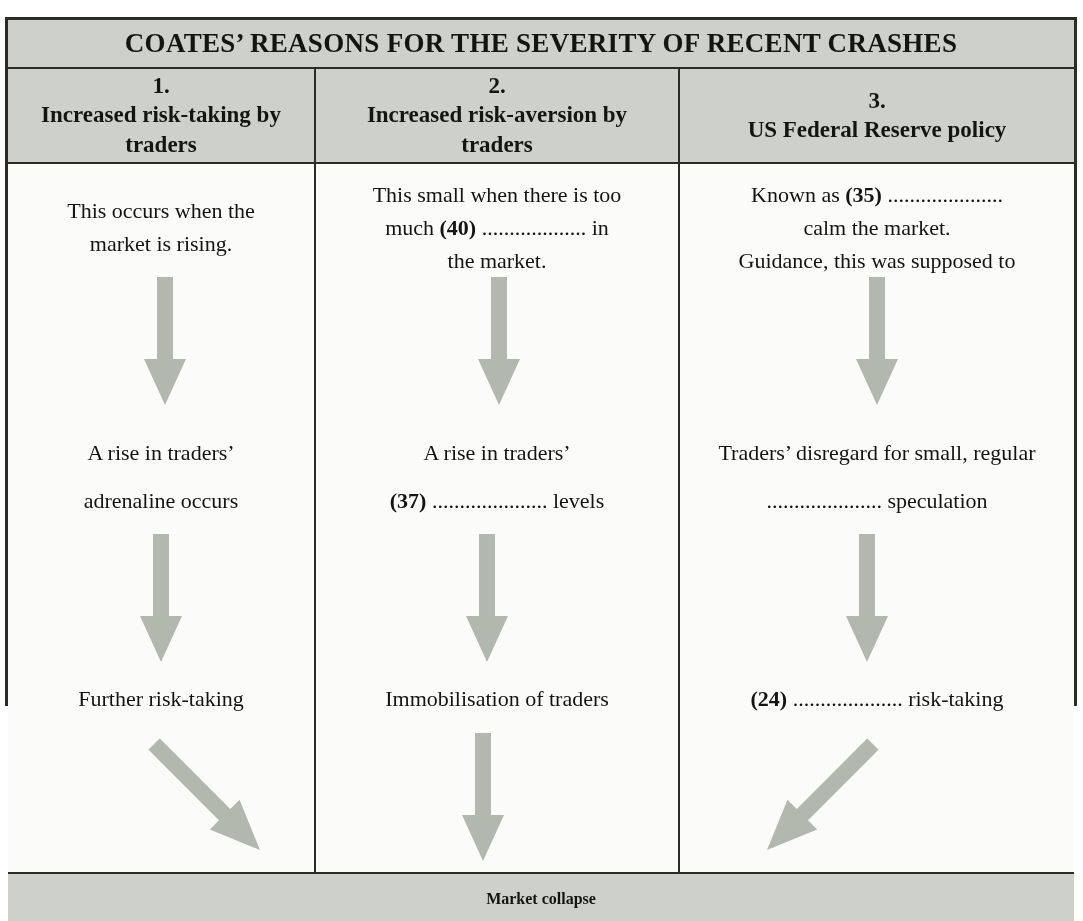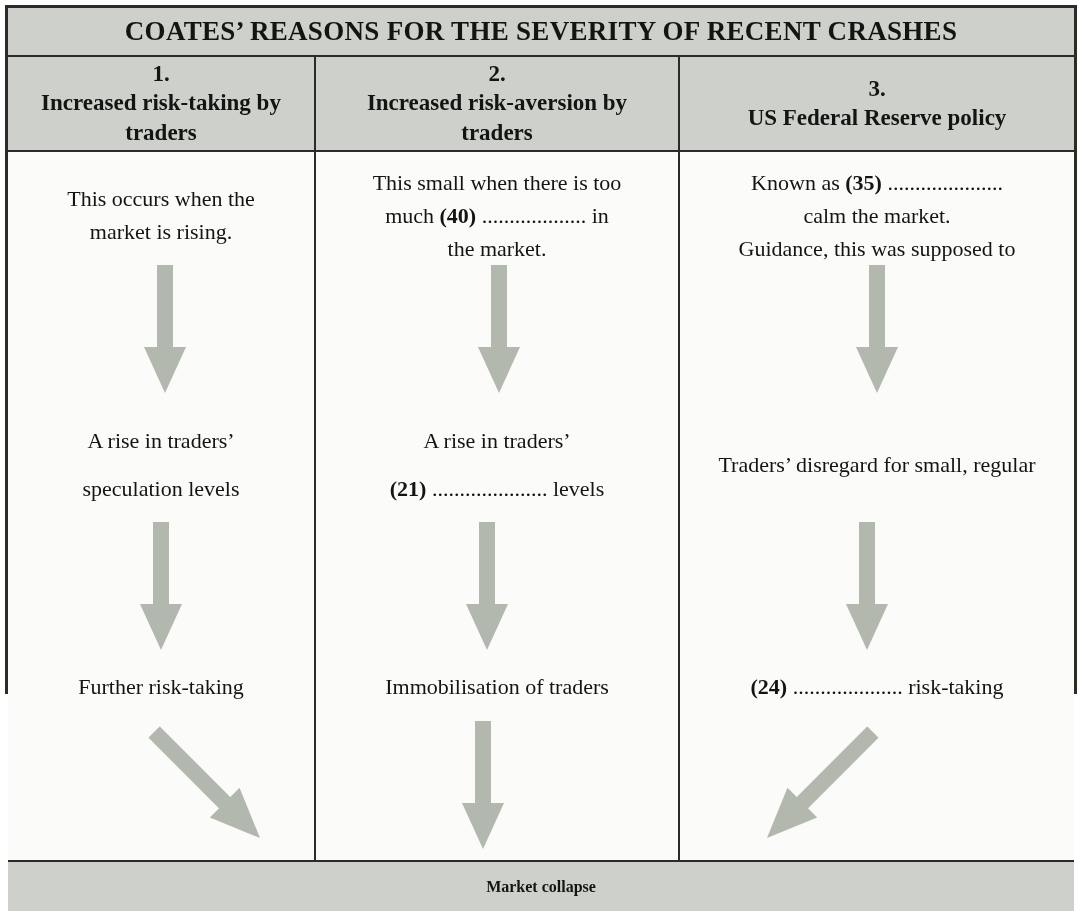--- a/index.html
+++ b/index.html
@@ -10,21 +10,21 @@
     --text:#141412;
   }
   *{margin:0;padding:0;box-sizing:border-box;}
   html,body{background:#ffffff;}
   body{
     width:1083px;height:921px;position:relative;overflow:hidden;
     font-family:"Liberation Serif","DejaVu Serif",serif;
     color:var(--text);
   }
   .table-frame{
-    position:absolute;left:5px;top:5px;width:1072px;height:689px;
+    position:absolute;left:5px;top:17px;width:1072px;height:689px;
     border:3px solid var(--border);
     background:var(--content-bg);
     display:flex;flex-direction:column;
   }
   .title-bar{
     height:49px;flex:none;
     background:var(--bar-bg);
     border-bottom:2px solid var(--border);
     display:flex;align-items:center;justify-content:center;
     font-weight:bold;font-size:27px;letter-spacing:.3px;
@@ -102,21 +102,21 @@
           <div class="line"><span>market is rising.</span></div>
         </div>
         <div class="cell arrow-cell dir-down" style="transform: translateX(4px);">
           <svg width="46" height="128" viewBox="0 0 46 128">
             <rect x="15" y="0" width="16" height="85"></rect>
             <polygon points="2,82 44,82 23,128"></polygon>
           </svg>
         </div>
         <div class="cell text-cell">
           <div class="line"><span>A rise in traders’</span></div>
-          <div class="line"><span>speculation levels</span></div>
+          <div class="line"><span>adrenaline occurs</span></div>
         </div>
         <div class="cell arrow-cell dir-down">
           <svg width="46" height="128" viewBox="0 0 46 128">
             <rect x="15" y="0" width="16" height="85"></rect>
             <polygon points="2,82 44,82 23,128"></polygon>
           </svg>
         </div>
         <div class="cell text-cell">
           <div class="line"><span>Further risk-taking</span></div>
         </div>
@@ -134,21 +134,21 @@
           <div class="line"><span>the market.</span></div>
         </div>
         <div class="cell arrow-cell dir-down" style="transform: translateX(2px);">
           <svg width="46" height="128" viewBox="0 0 46 128">
             <rect x="15" y="0" width="16" height="85"></rect>
             <polygon points="2,82 44,82 23,128"></polygon>
           </svg>
         </div>
         <div class="cell text-cell">
           <div class="line"><span>A rise in traders’</span></div>
-          <div class="line"><b>(21)</b><span> ..................... levels</span></div>
+          <div class="line"><b>(37)</b><span> ..................... levels</span></div>
         </div>
         <div class="cell arrow-cell dir-down" style="transform: translateX(-10px);">
           <svg width="46" height="128" viewBox="0 0 46 128">
             <rect x="15" y="0" width="16" height="85"></rect>
             <polygon points="2,82 44,82 23,128"></polygon>
           </svg>
         </div>
         <div class="cell text-cell">
           <div class="line"><span>Immobilisation of traders</span></div>
         </div>
@@ -166,20 +166,21 @@
           <div class="line"><span>Guidance, this was supposed to</span></div>
         </div>
         <div class="cell arrow-cell dir-down">
           <svg width="46" height="128" viewBox="0 0 46 128">
             <rect x="15" y="0" width="16" height="85"></rect>
             <polygon points="2,82 44,82 23,128"></polygon>
           </svg>
         </div>
         <div class="cell text-cell">
           <div class="line"><span>Traders’ disregard for small, regular</span></div>
+          <div class="line"><span>..................... speculation</span></div>
         </div>
         <div class="cell arrow-cell dir-down" style="transform: translateX(-10px);">
           <svg width="46" height="128" viewBox="0 0 46 128">
             <rect x="15" y="0" width="16" height="85"></rect>
             <polygon points="2,82 44,82 23,128"></polygon>
           </svg>
         </div>
         <div class="cell text-cell">
           <div class="line"><b>(24)</b><span> .................... risk-taking</span></div>
         </div>

